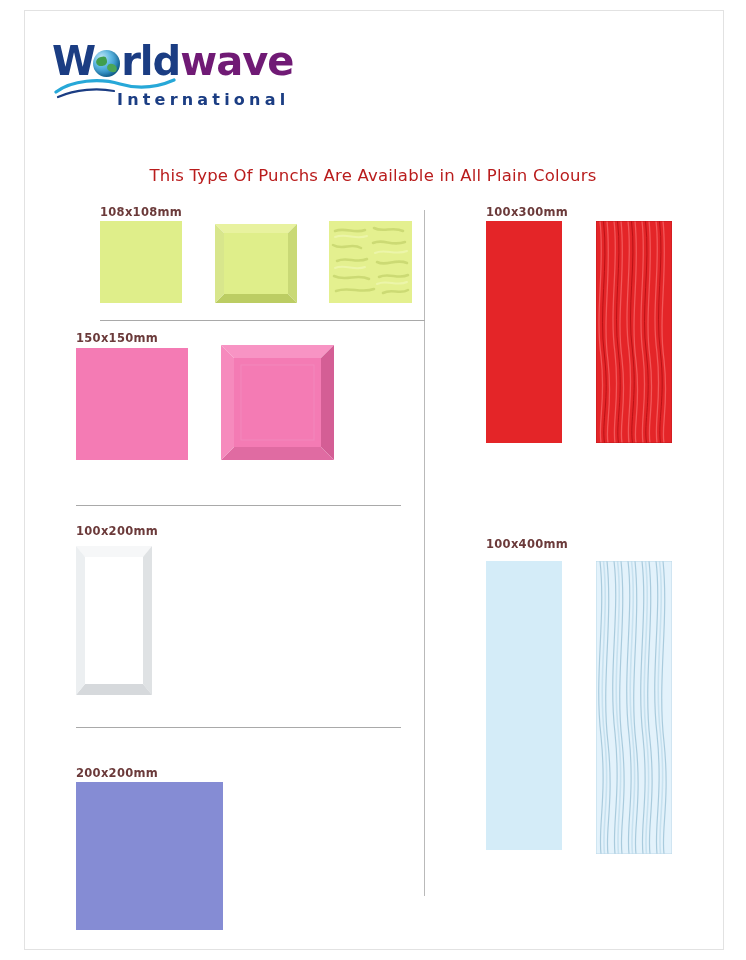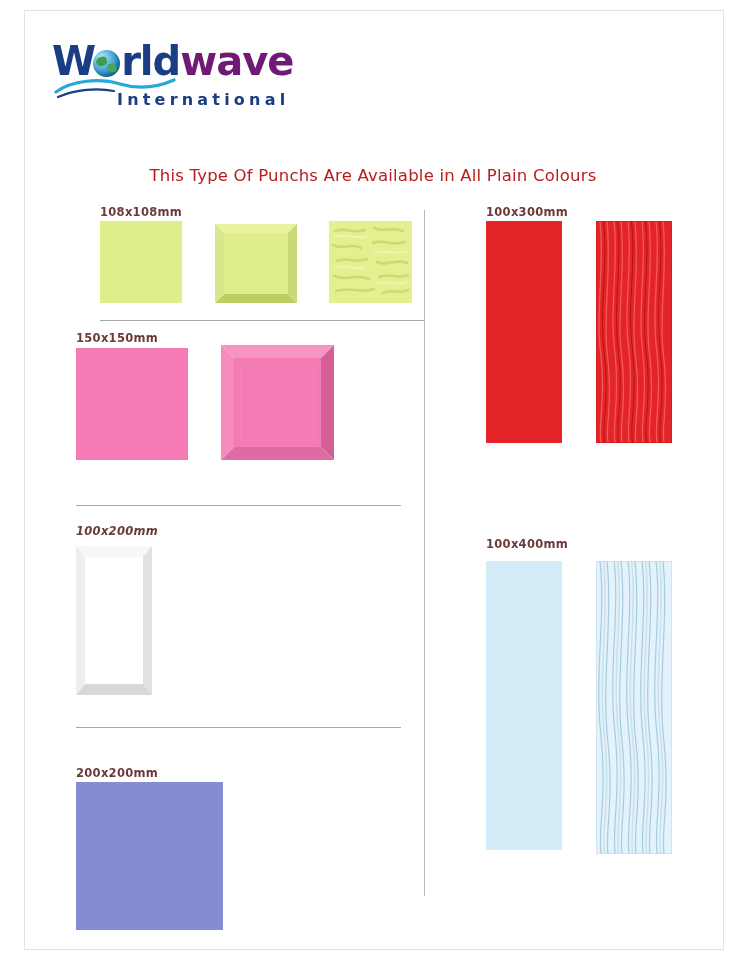--- a/index.html
+++ b/index.html
@@ -240,21 +240,21 @@
           <polygon points="0,115 113,115 100,102 13,102" fill="#e06ba2"></polygon>
           <polygon points="0,0 13,13 13,102 0,115" fill="#f68ABD"></polygon>
           <rect x="13" y="13" width="87" height="89" fill="#f47bb4"></rect>
           <rect x="20" y="20" width="73" height="75" fill="none" stroke="#f286bb" stroke-width="1.2"></rect>
         </svg>
       </div>
 
       <div class="hrule" style="left:76px;top:505px;width:325px;"></div>
     </div>
 
-    <div class="group" style="left:0;top:0;width:424px;height:740px;font-style:italic;">
+    <div class="group" style="left:0;top:0;width:424px;height:740px;">
       <div class="size-label" style="left:76px;top:524px;">100x200mm</div>
 
       <div class="tile-bevel" style="left:76px;top:546px;width:76px;height:149px;">
         <svg width="76" height="149" viewBox="0 0 76 149">
           <polygon points="0,0 76,0 67,11 9,11" fill="#f6f7f8"></polygon>
           <polygon points="76,0 76,149 67,138 67,11" fill="#dfe2e4"></polygon>
           <polygon points="0,149 76,149 67,138 9,138" fill="#d6d9dc"></polygon>
           <polygon points="0,0 9,11 9,138 0,149" fill="#eceff1"></polygon>
           <rect x="9" y="11" width="58" height="127" fill="#ffffff"></rect>
         </svg>

